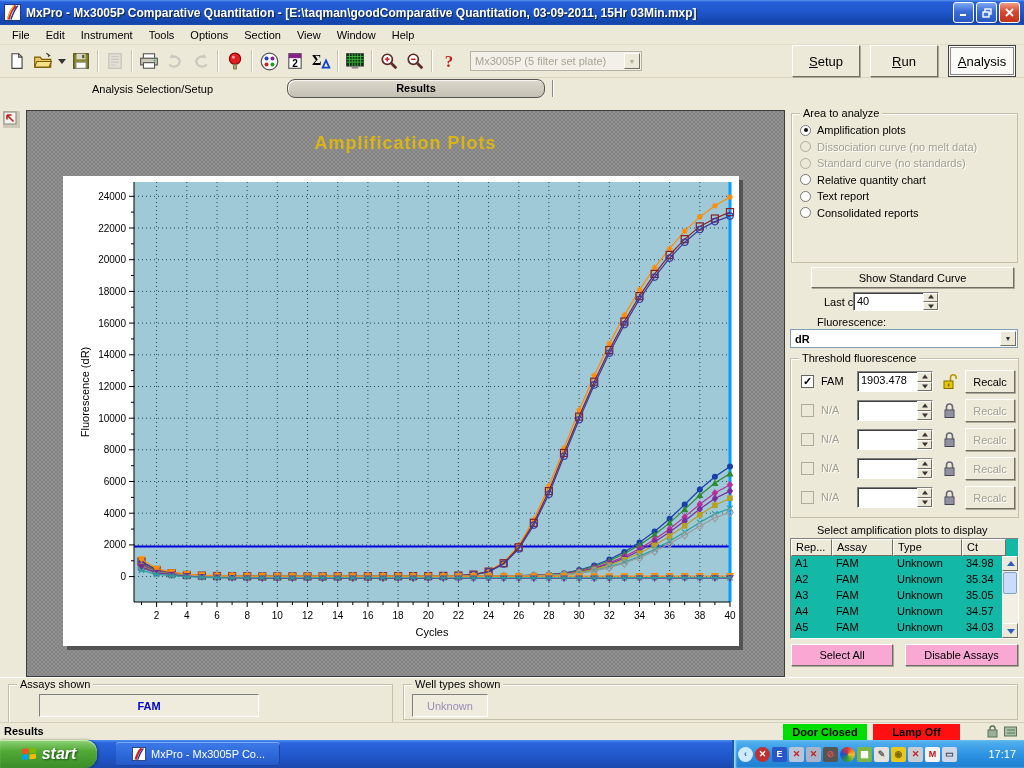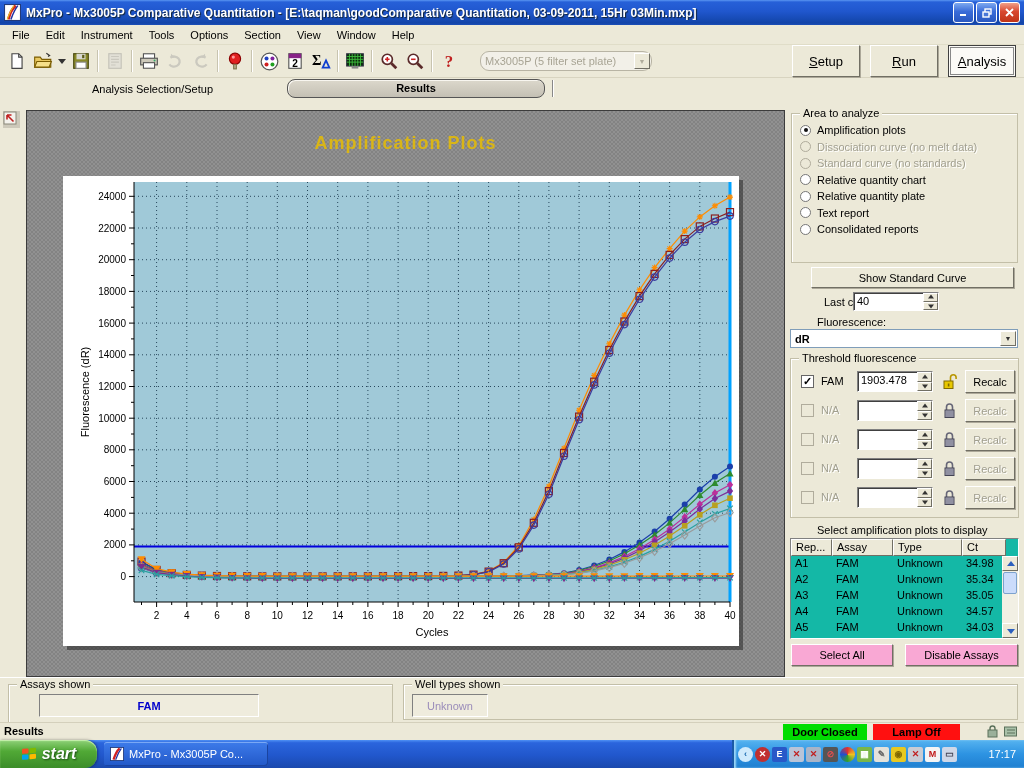--- a/index.html
+++ b/index.html
@@ -29,21 +29,21 @@
   .toolbar { position:absolute; left:0; top:45px; width:1024px; height:33px; background:#ece9d8;
     display:flex; align-items:center; border-bottom:1px solid #d8d4c0; }
   .tool-icons { display:flex; align-items:center; padding-left:4px; }
   .tool-ic { width:26px; height:26px; display:flex; align-items:center; justify-content:center; }
   .tool-ic.narrow { width:12px; }
   .tool-ic.disabled { opacity:.4; filter:grayscale(1); }
   .tool-sep { width:2px; height:22px; margin:0 3px; border-left:1px solid #c8c4b0; border-right:1px solid #fff; }
   .combo { height:20px; background:#fff; border:1px solid #7f9db9; display:flex; align-items:center; position:relative; padding-left:4px; }
   .combo .combo-btn { position:absolute; right:1px; top:1px; bottom:1px; width:16px; background:#ece9d8;
     border:1px solid; border-color:#fff #716f64 #716f64 #fff; font-size:7px; display:flex; align-items:center; justify-content:center; color:#333; }
-  .combo.disabled { background:#f2f0e8; color:#a8a494; border-color:#b8b4a4; width:172px; margin-left:18px;border-radius:9px; }
+  .combo.disabled { background:#f2f0e8; color:#a8a494; border-color:#b8b4a4; width:172px; margin-left:8px; }
   .combo.disabled .combo-btn { color:#b0ac9c; }
   .mode-buttons { margin-left:auto; display:flex; gap:10px; padding-right:8px; }
   .modebtn { font-family:"Liberation Sans", sans-serif; font-size:13px; width:68px; height:32px; background:#ece9d8;
     border:1px solid; border-color:#fff #716f64 #716f64 #fff; box-shadow:1px 1px 0 #aca899; }
   .modebtn::first-letter { text-decoration:underline; }
   .modebtn.active { background:#fbfaf6; border:1px solid #404040; box-shadow:inset 0 0 0 1px #fbfaf6, inset 0 0 0 2px #888; }
 
   
   .tabrow { position:absolute; left:0; top:78px; width:1024px; height:22px; background:#ece9d8; }
   .tab-left { position:absolute; left:20px; top:2px; width:265px; height:18px; text-align:center; line-height:18px; }
@@ -145,23 +145,23 @@
   .status-icons span { width:15px; height:15px; display:inline-block; }
 
   
   .taskbar { position:absolute; left:0; top:740px; width:1024px; height:28px;
     background:linear-gradient(180deg,#4f91f5 0%,#2b65dd 10%,#2157cc 55%,#1b49ad 100%); }
   .start-btn { position:absolute; left:0; top:0; width:97px; height:28px; border-radius:0 12px 12px 0;
     background:linear-gradient(180deg,#8fd279 0%,#51a936 40%,#3d8f2a 95%);
     box-shadow:inset 0 1px 1px #c8f0b0, 1px 0 3px rgba(0,0,0,.4);
     display:flex; align-items:center; justify-content:center; gap:5px;
     color:#fff; font-weight:bold; font-style:italic; font-size:16px; text-shadow:1px 1px 2px #1a4a10; }
-  .task-btn { position:absolute; left:104px; top:2px; width:164px; height:24px; border-radius:3px;
+  .task-btn { position:absolute; left:116px; top:2px; width:164px; height:24px; border-radius:3px;
     background:linear-gradient(180deg,#3d7bea,#2258c8); box-shadow:inset 0 1px 0 #7aa8f5, inset -1px -1px 0 #1a44a0;
-    display:flex; align-items:center; gap:5px; padding:0 6px; color:#fff; font-size:11px; white-space:nowrap; overflow:hidden; }
+    display:flex; align-items:center; gap:5px; padding:0 16px; color:#fff; font-size:11px; white-space:nowrap; overflow:hidden; }
   .tray { position:absolute; right:0; top:0; width:292px; height:28px;
     background:linear-gradient(180deg,#56b3f0 0%,#2d93e2 50%,#1f7fd0 100%);
     border-left:2px solid #1a5aa8; box-shadow:inset 2px 0 2px #9cd6f7;
     display:flex; align-items:center; }
   .tray-icons { display:flex; align-items:center; gap:2px; padding-left:4px; }
   .tray-ic { width:15px; height:15px; border-radius:2px; display:flex; align-items:center; justify-content:center;
     font-size:9px; font-weight:bold; line-height:1; }
   .clock { margin-left:auto; padding-right:8px; color:#fff; font-size:11px; }
 
   svg { display:block; }
@@ -1051,24 +1051,20 @@
             <div class="radio-row dis">
               <span class="radio-circ"></span>
               <span>Standard curve (no standards)</span>
             </div>
             <div class="radio-row">
               <span class="radio-circ"></span>
               <span>Relative quantity chart</span>
             </div>
             <div class="radio-row">
               <span class="radio-circ"></span>
-              <span>Relative quantity plate</span>
-            </div>
-            <div class="radio-row">
-              <span class="radio-circ"></span>
               <span>Text report</span>
             </div>
             <div class="radio-row">
               <span class="radio-circ"></span>
               <span>Consolidated reports</span>
             </div>
           </div>
       </div>
       <button class="wide-btn">Show Standard Curve</button>
       <span class="lbl lastcycle-label">Last cycle:</span>

